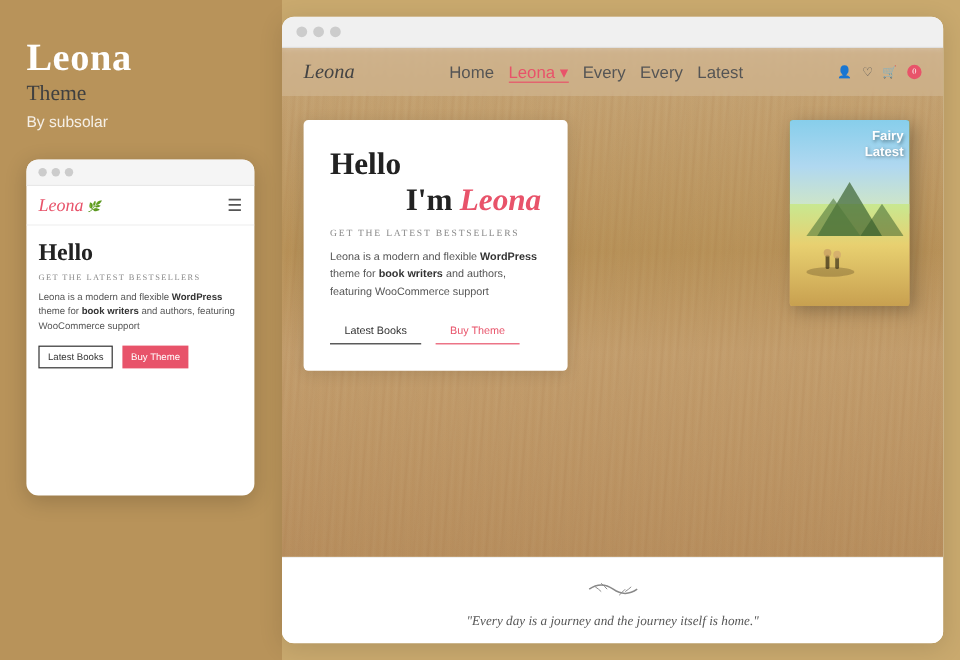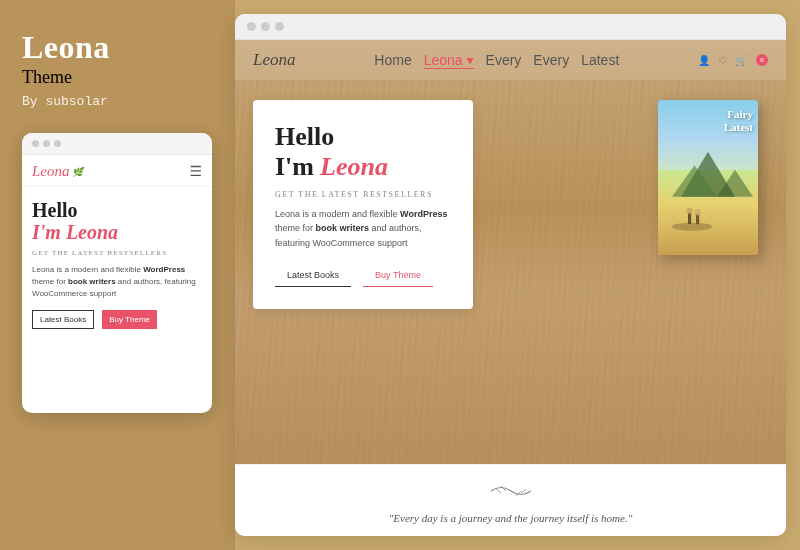--- a/index.html
+++ b/index.html
@@ -28,29 +28,29 @@
       font-weight: 900;
       color: #fff;
       font-family: Georgia, serif;
       line-height: 1.1;
       letter-spacing: 0.5px;
     }
 
     .brand-subtitle {
       font-size: 18px;
       font-weight: 400;
-      color: #000000;
+      color: #404040;
       font-family: Georgia, serif;
       margin-top: 2px;
     }
 
     .brand-by {
       font-size: 13px;
       color: rgba(255,255,255,0.85);
-      font-family: Liberation Mono, monospace;
+      font-family: Liberation Sans, sans-serif;
       margin-top: 6px;
     }
 
     
     .mobile-preview {
       margin-top: 24px;
       background: #fff;
       border-radius: 10px;
       overflow: hidden;
       box-shadow: 0 4px 18px rgba(0,0,0,0.18);
@@ -394,21 +394,21 @@
       background: linear-gradient(160deg, #6aaa5c 0%, #4e8a42 30%, #87c474 50%, #f0d080 70%, #e8c060 85%, #c8a050 100%);
       position: relative;
       overflow: hidden;
     }
 
     .book-title-overlay {
       position: absolute;
       top: 8px;
       right: 5px;
       text-align: right;
-      font-family: Liberation Serif, serif;
+      font-family: Liberation Sans, sans-serif;
       font-size: 11px;
       font-weight: 700;
       color: #fff;
       text-shadow: 1px 1px 3px rgba(0,0,0,0.4);
       line-height: 1.2;
     }
 
     
     .book-sky {
       position: absolute;
@@ -468,21 +468,20 @@
     </div>
     <div class="mobile-header">
       <div class="mobile-logo">
         <span>Leona</span>
         <span style="font-size:9px; color:#6a9a50;">🌿</span>
       </div>
       <div class="mobile-hamburger">☰</div>
     </div>
     <div class="mobile-hero">
       <div class="mobile-hero-hello">Hello</div>
-      <div class="mobile-hero-name">I'm Leona</div>
       <div class="mobile-hero-tag">GET THE LATEST BESTSELLERS</div>
       <div class="mobile-hero-body">
         <span>Leona is a modern and flexible</span>
         <strong>WordPress</strong>
         <span>theme for</span>
         <strong>book writers</strong>
         <span>and authors, featuring WooCommerce support</span>
       </div>
       <div class="mobile-buttons">
         <button class="mobile-btn-outline">Latest Books</button>
@@ -519,21 +518,21 @@
           <span>♡</span>
           <span>🛒</span>
           <div class="cart-badge">0</div>
         </div>
       </div>
 
       <div class="hero-content">
 
         <div class="hero-card">
           <div class="hero-hello">Hello</div>
-          <div style="display:flex; gap:6px; align-items:baseline;">
+          <div style="display:flex; gap:6px; align-items:baseline;justify-content:flex-end;">
             <span class="hero-hello">I'm</span>
             <span class="hero-name">Leona</span>
           </div>
           <div class="hero-tagline">GET THE LATEST BESTSELLERS</div>
           <div class="hero-description">
             <span>Leona is a modern and flexible </span>
             <strong>WordPress</strong>
             <span> theme for </span>
             <strong>book writers</strong>
             <span> and authors, featuring WooCommerce support</span>

